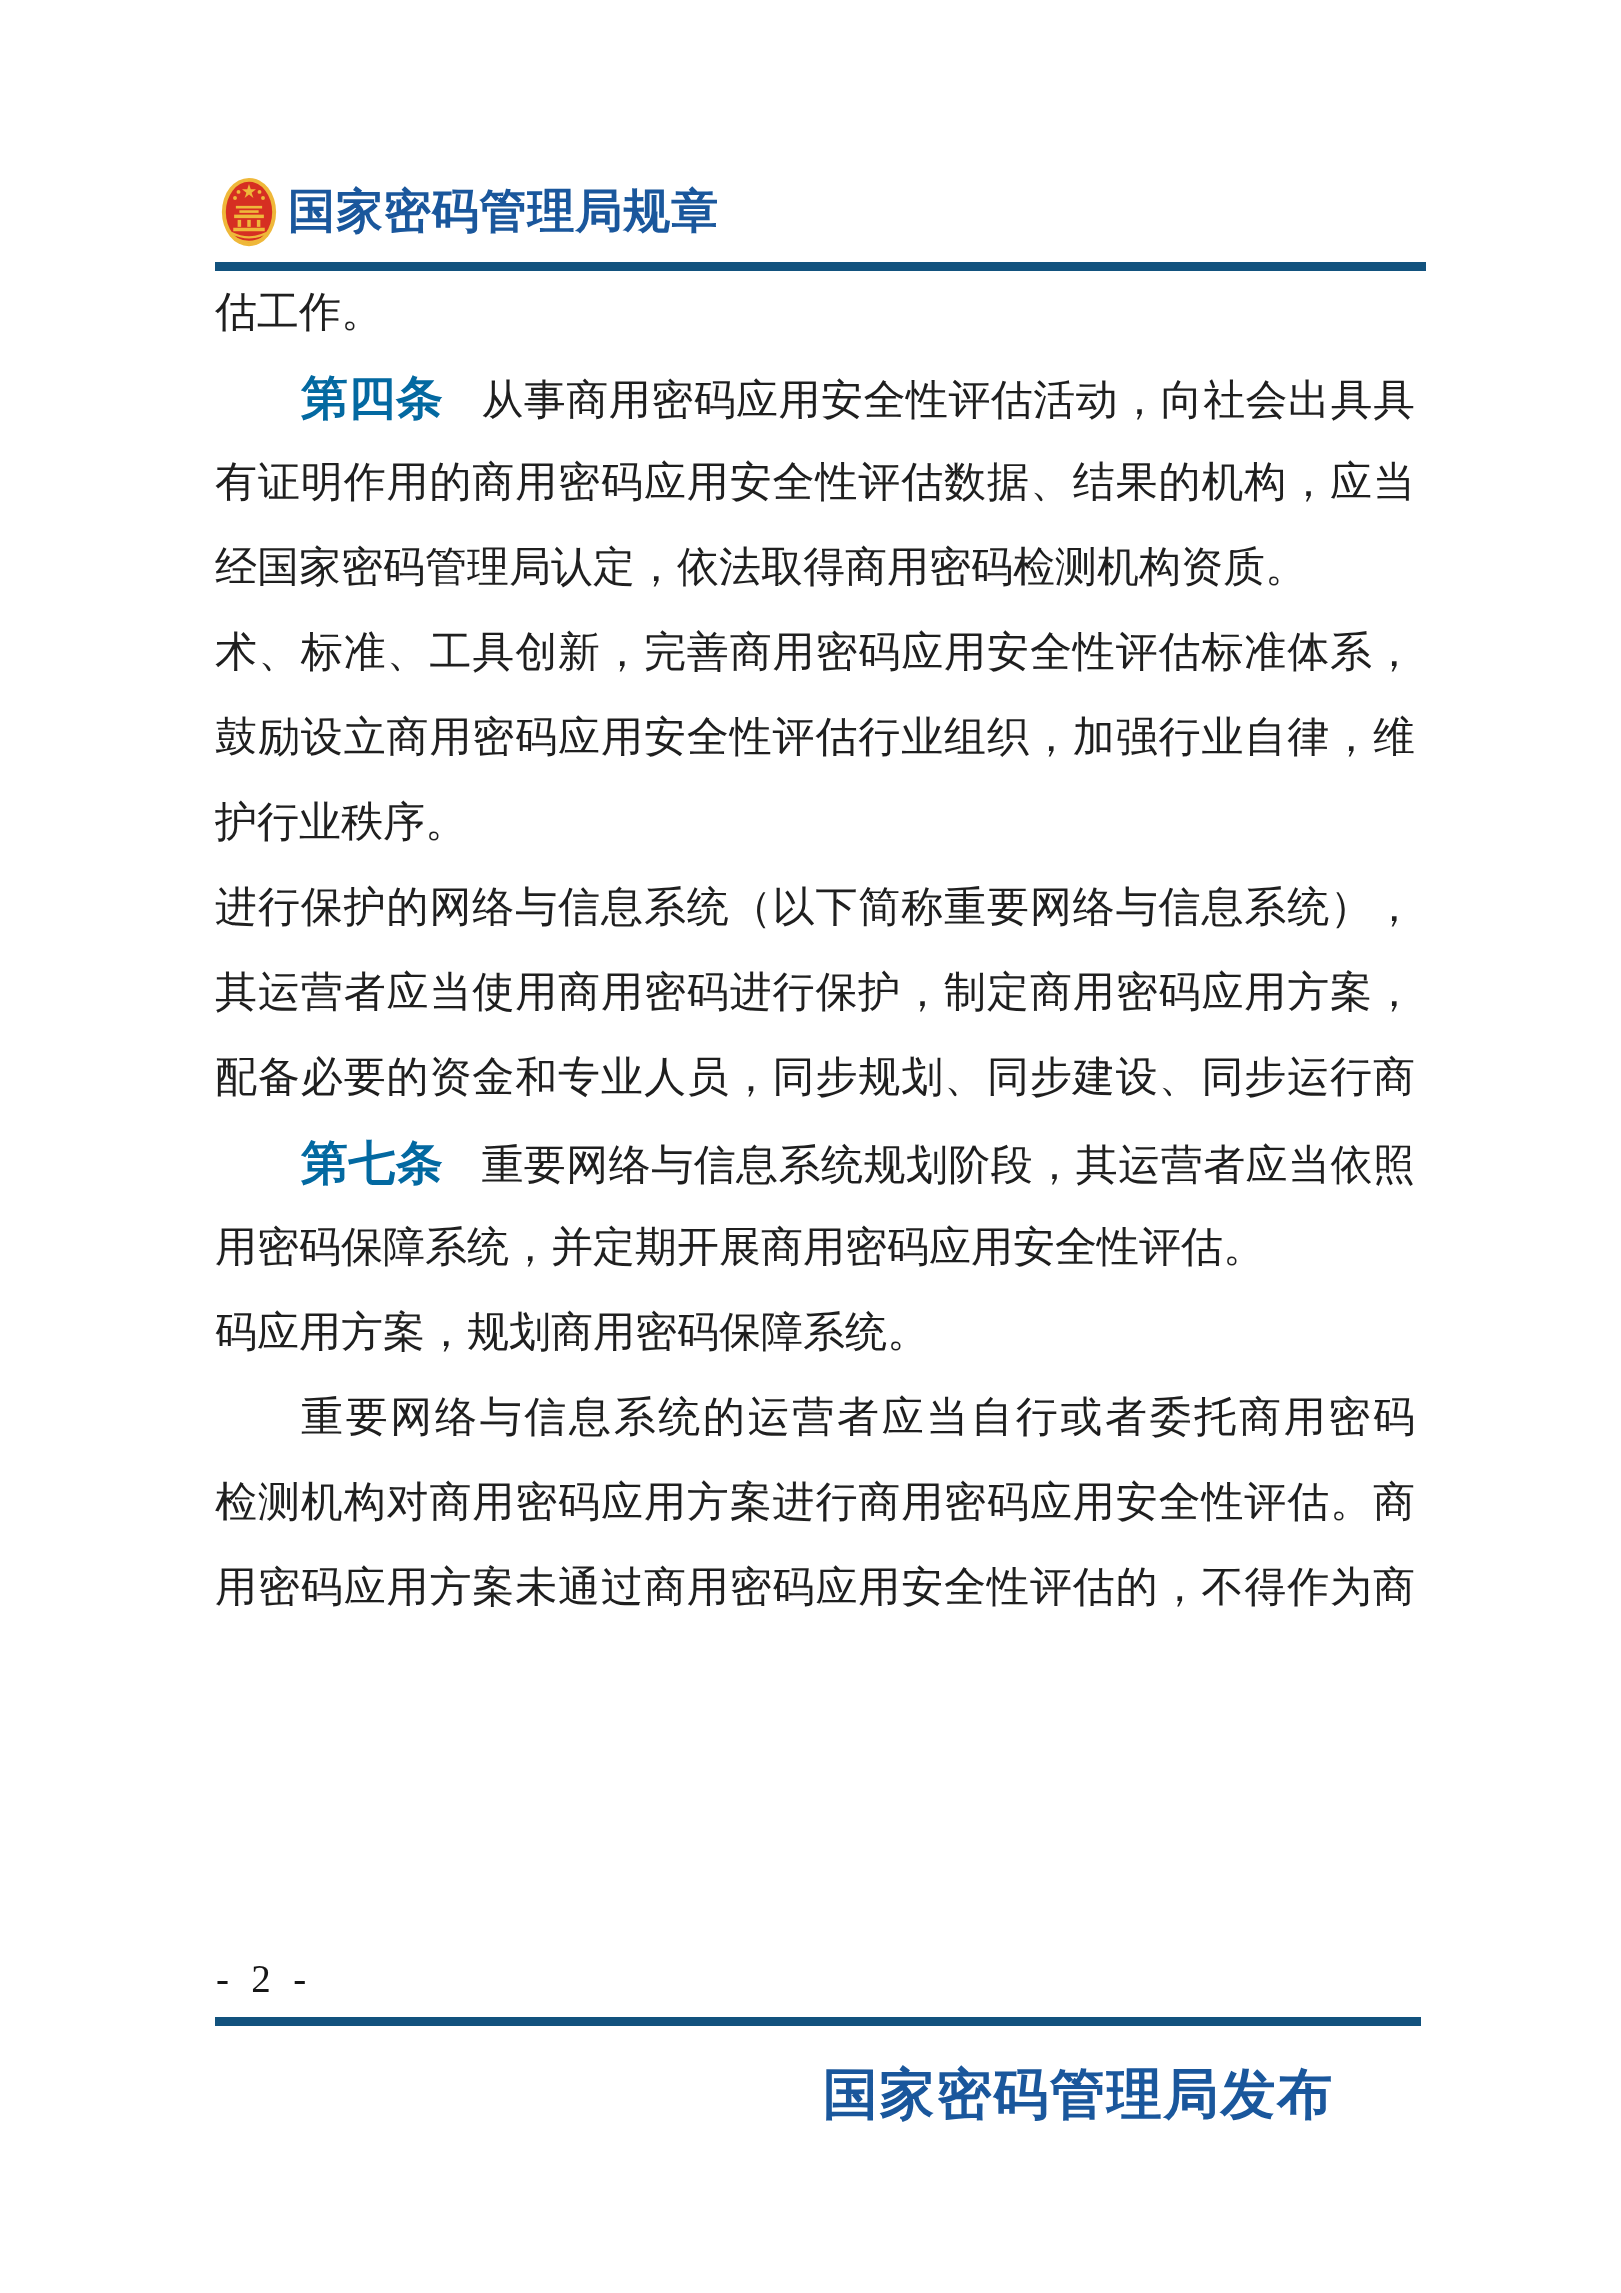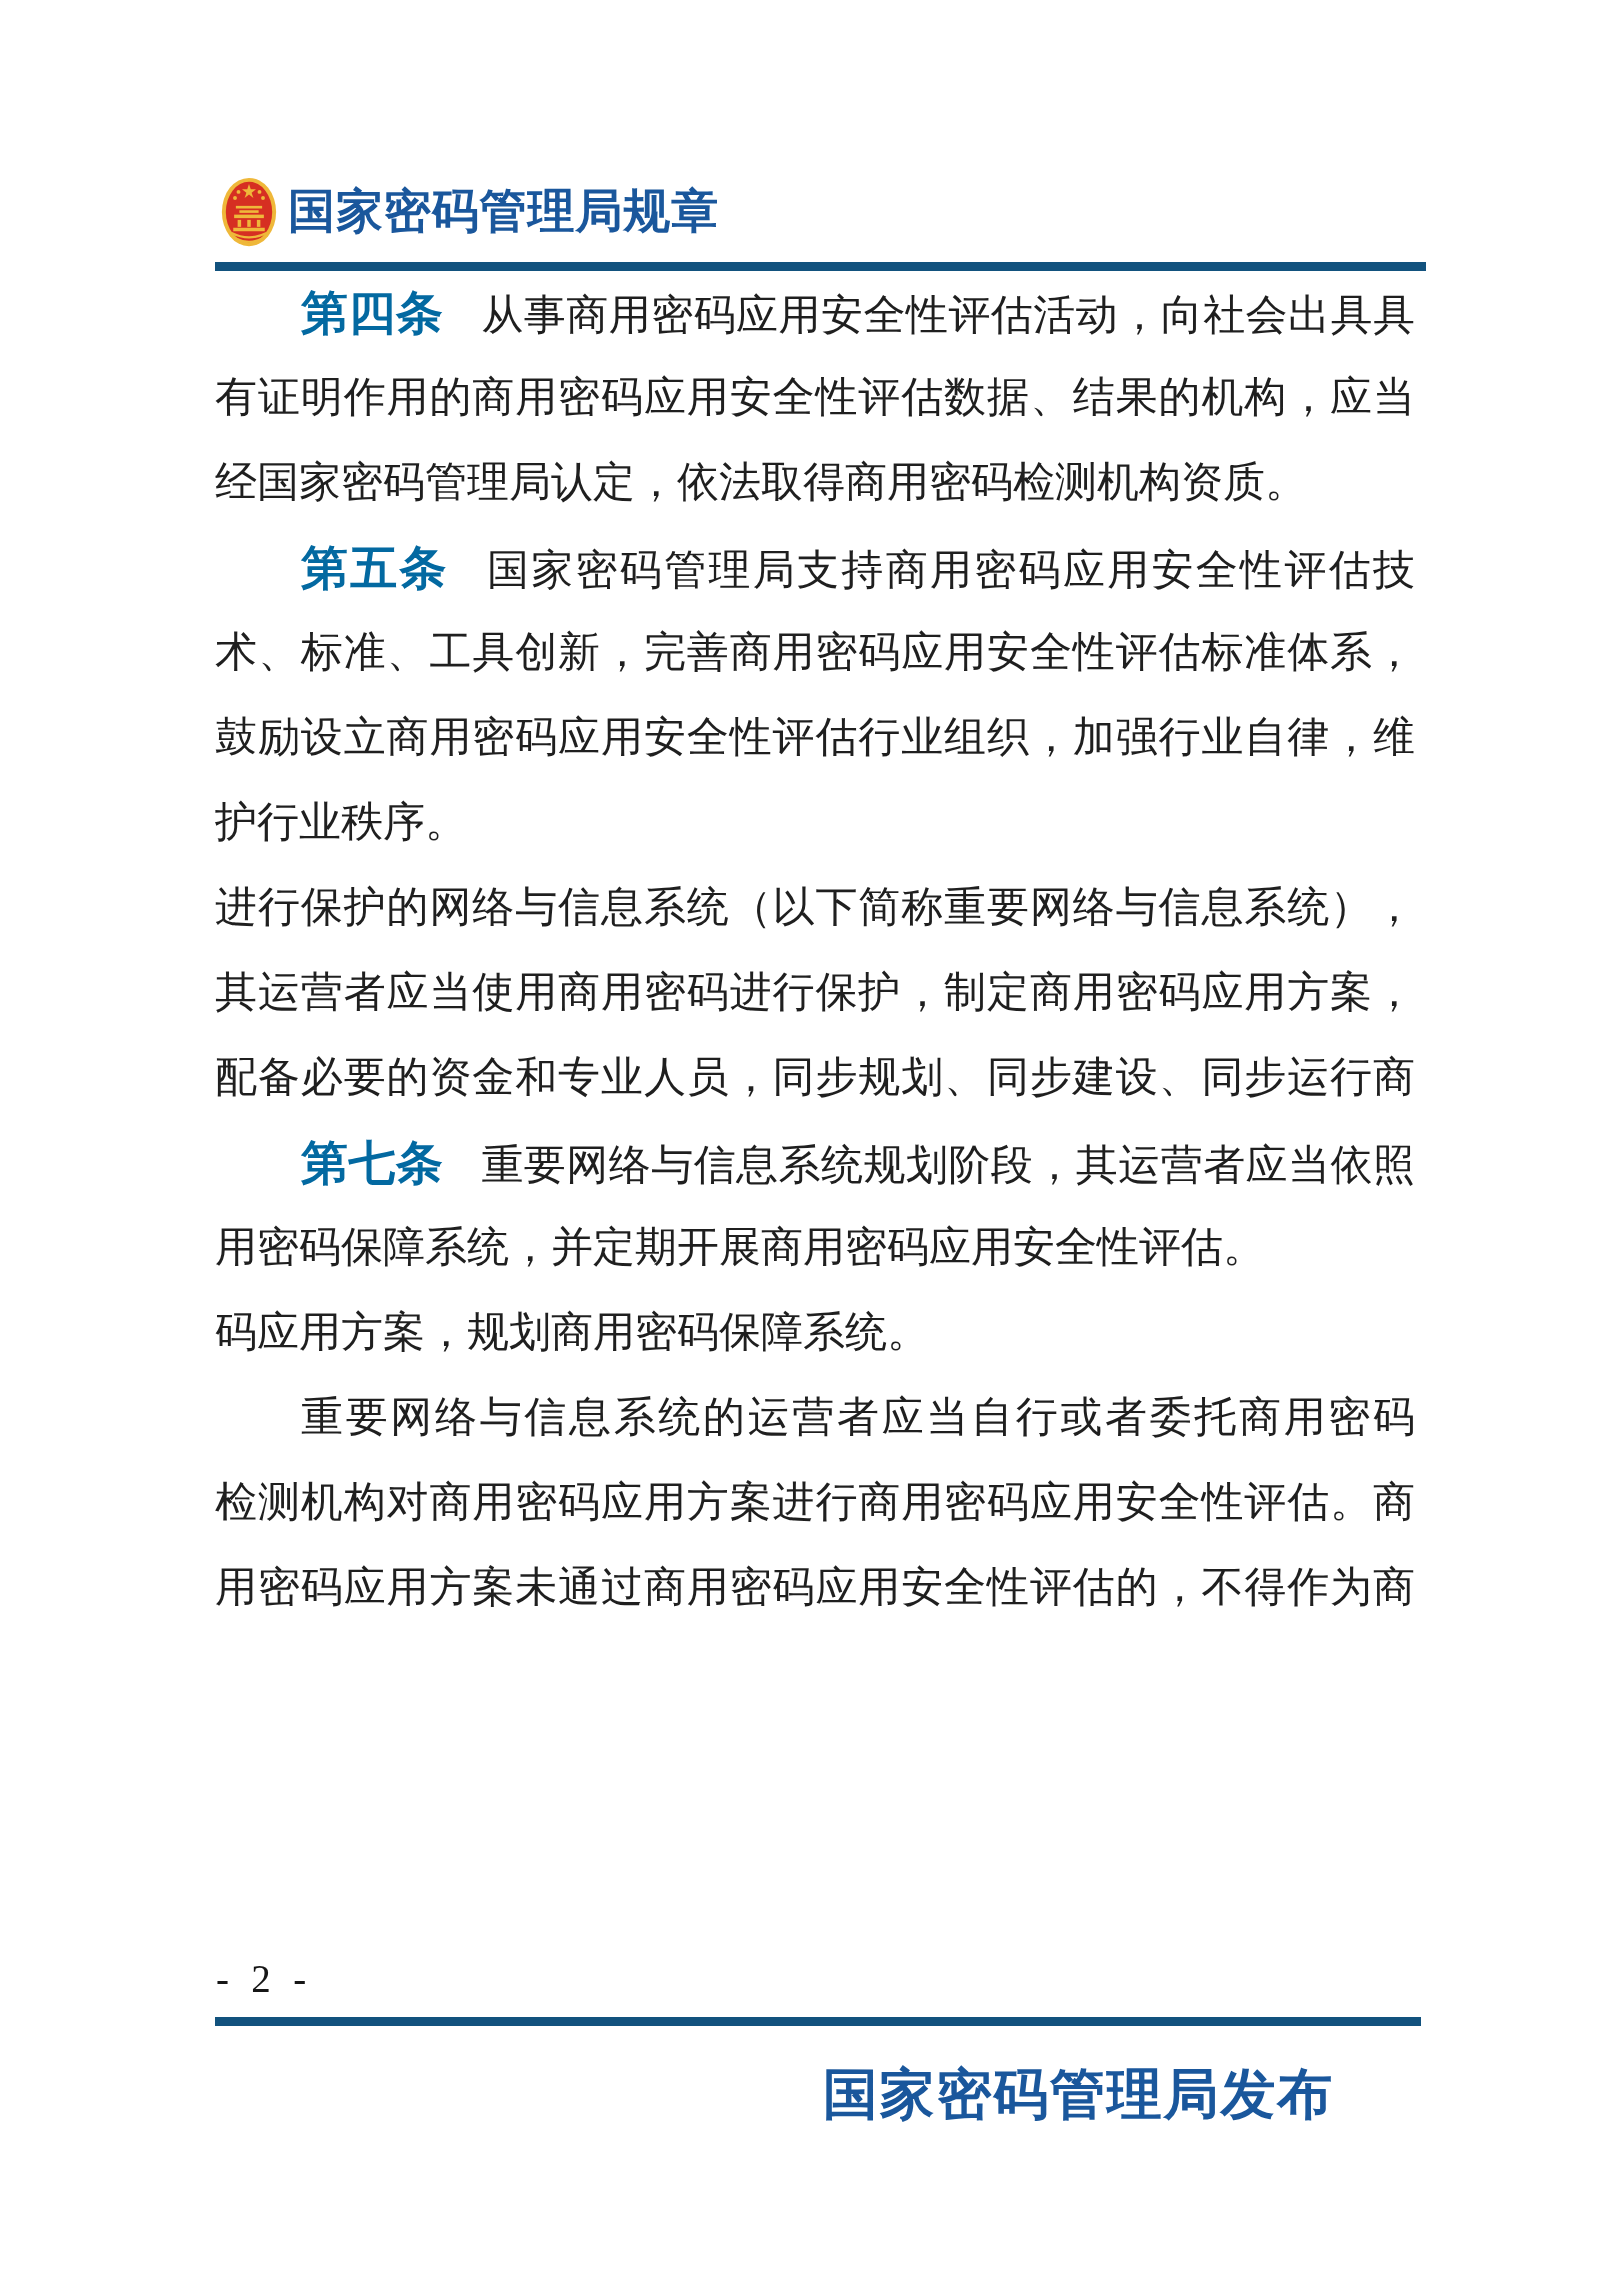--- a/index.html
+++ b/index.html
@@ -94,24 +94,24 @@
     <rect class="gold" x="14" y="58" width="36" height="4"></rect>
 
     <path class="goldline" d="M12,64 Q32,74 52,64"></path>
     <path class="goldline" d="M16,70 Q32,78 48,70"></path>
   </svg>
 
   <div class="header-title">国家密码管理局规章</div>
   <div class="header-rule"></div>
 
   <div class="body-lines" id="body-lines">
+      <div class="line"><span>估工作。</span></div>
       <div class="line jst ind"><span class="term">第四条</span><span>从事商用密码应用安全性评估活动，向社会出具具</span></div>
       <div class="line jst"><span>有证明作用的商用密码应用安全性评估数据、结果的机构，应当</span></div>
       <div class="line"><span>经国家密码管理局认定，依法取得商用密码检测机构资质。</span></div>
-      <div class="line jst ind"><span class="term">第五条</span><span>国家密码管理局支持商用密码应用安全性评估技</span></div>
       <div class="line jst"><span>术、标准、工具创新，完善商用密码应用安全性评估标准体系，</span></div>
       <div class="line jst"><span>鼓励设立商用密码应用安全性评估行业组织，加强行业自律，维</span></div>
       <div class="line"><span>护行业秩序。</span></div>
       <div class="line jst"><span>进行保护的网络与信息系统（以下简称重要网络与信息系统），</span></div>
       <div class="line jst"><span>其运营者应当使用商用密码进行保护，制定商用密码应用方案，</span></div>
       <div class="line jst"><span>配备必要的资金和专业人员，同步规划、同步建设、同步运行商</span></div>
       <div class="line jst ind"><span class="term">第七条</span><span>重要网络与信息系统规划阶段，其运营者应当依照</span></div>
       <div class="line"><span>用密码保障系统，并定期开展商用密码应用安全性评估。</span></div>
       <div class="line"><span>码应用方案，规划商用密码保障系统。</span></div>
       <div class="line jst ind"><span>重要网络与信息系统的运营者应当自行或者委托商用密码</span></div>

